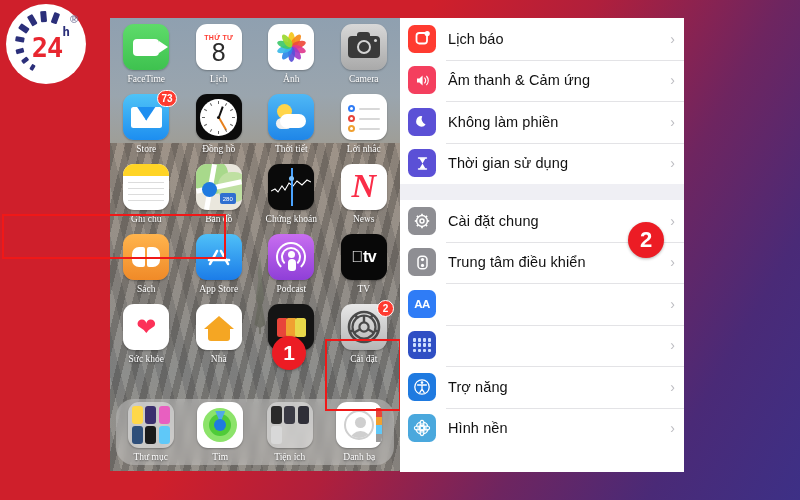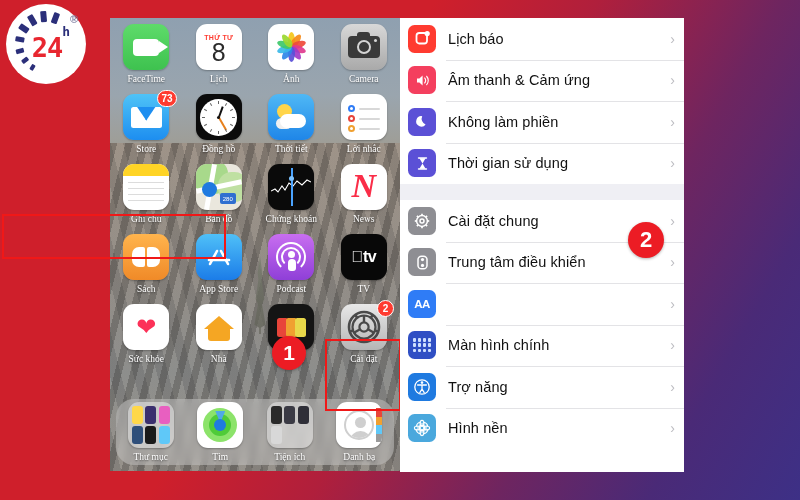--- a/index.html
+++ b/index.html
@@ -678,21 +678,20 @@
               <i></i>
               <i></i>
               <i></i>
               <i></i>
               <i></i>
               <i></i>
               <i></i>
               <i></i>
           </div>
         </div>
-        <span class="slabel">Màn hình chính</span>
         <span class="chev">›</span>
       </div>
 
       <div class="srow">
         <div class="sicon" style="background:#1f7ae0">
           <svg width="18" height="18" viewBox="0 0 18 18">
             <circle cx="9" cy="9" r="7.2" fill="none" stroke="#fff" stroke-width="1.3"></circle>
             <circle cx="9" cy="4.6" r="1.3" fill="#fff"></circle>
             <path d="M4.6 7 h8.8 M9 7 v4 M9 11 l-2.2 3.6 M9 11 l2.2 3.6" stroke="#fff" stroke-width="1.3" fill="none" stroke-linecap="round"></path>
           </svg>

